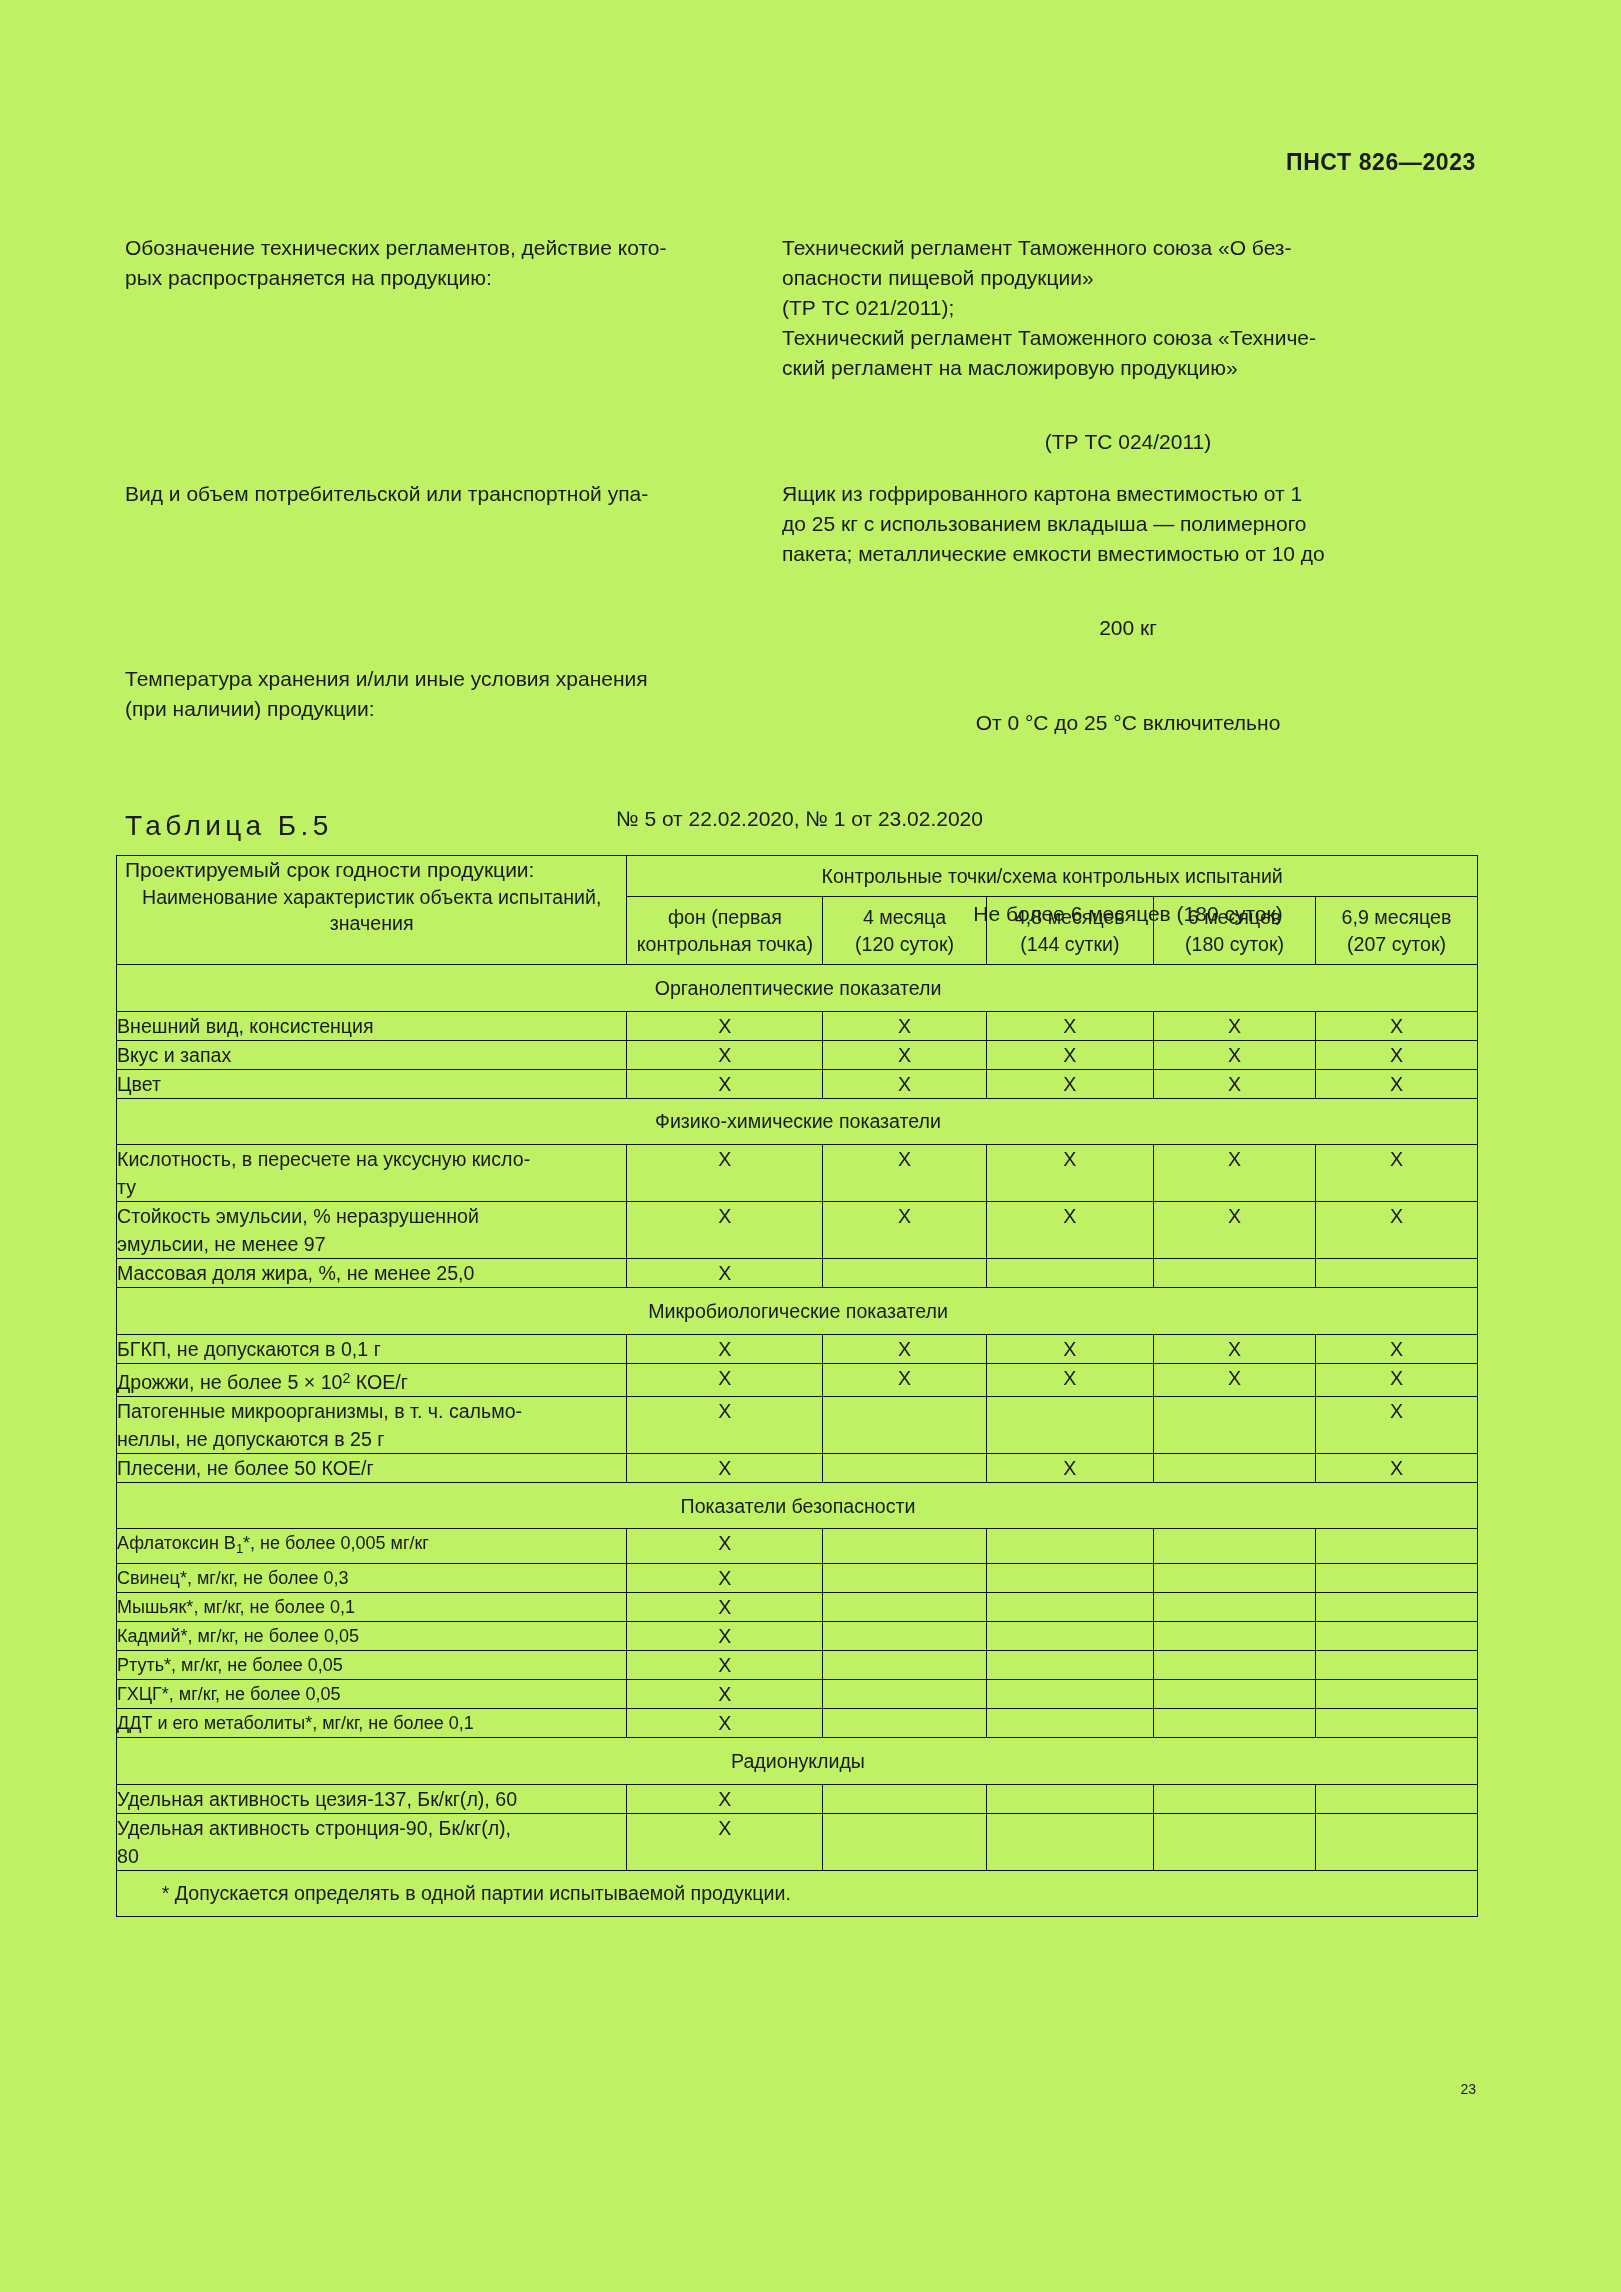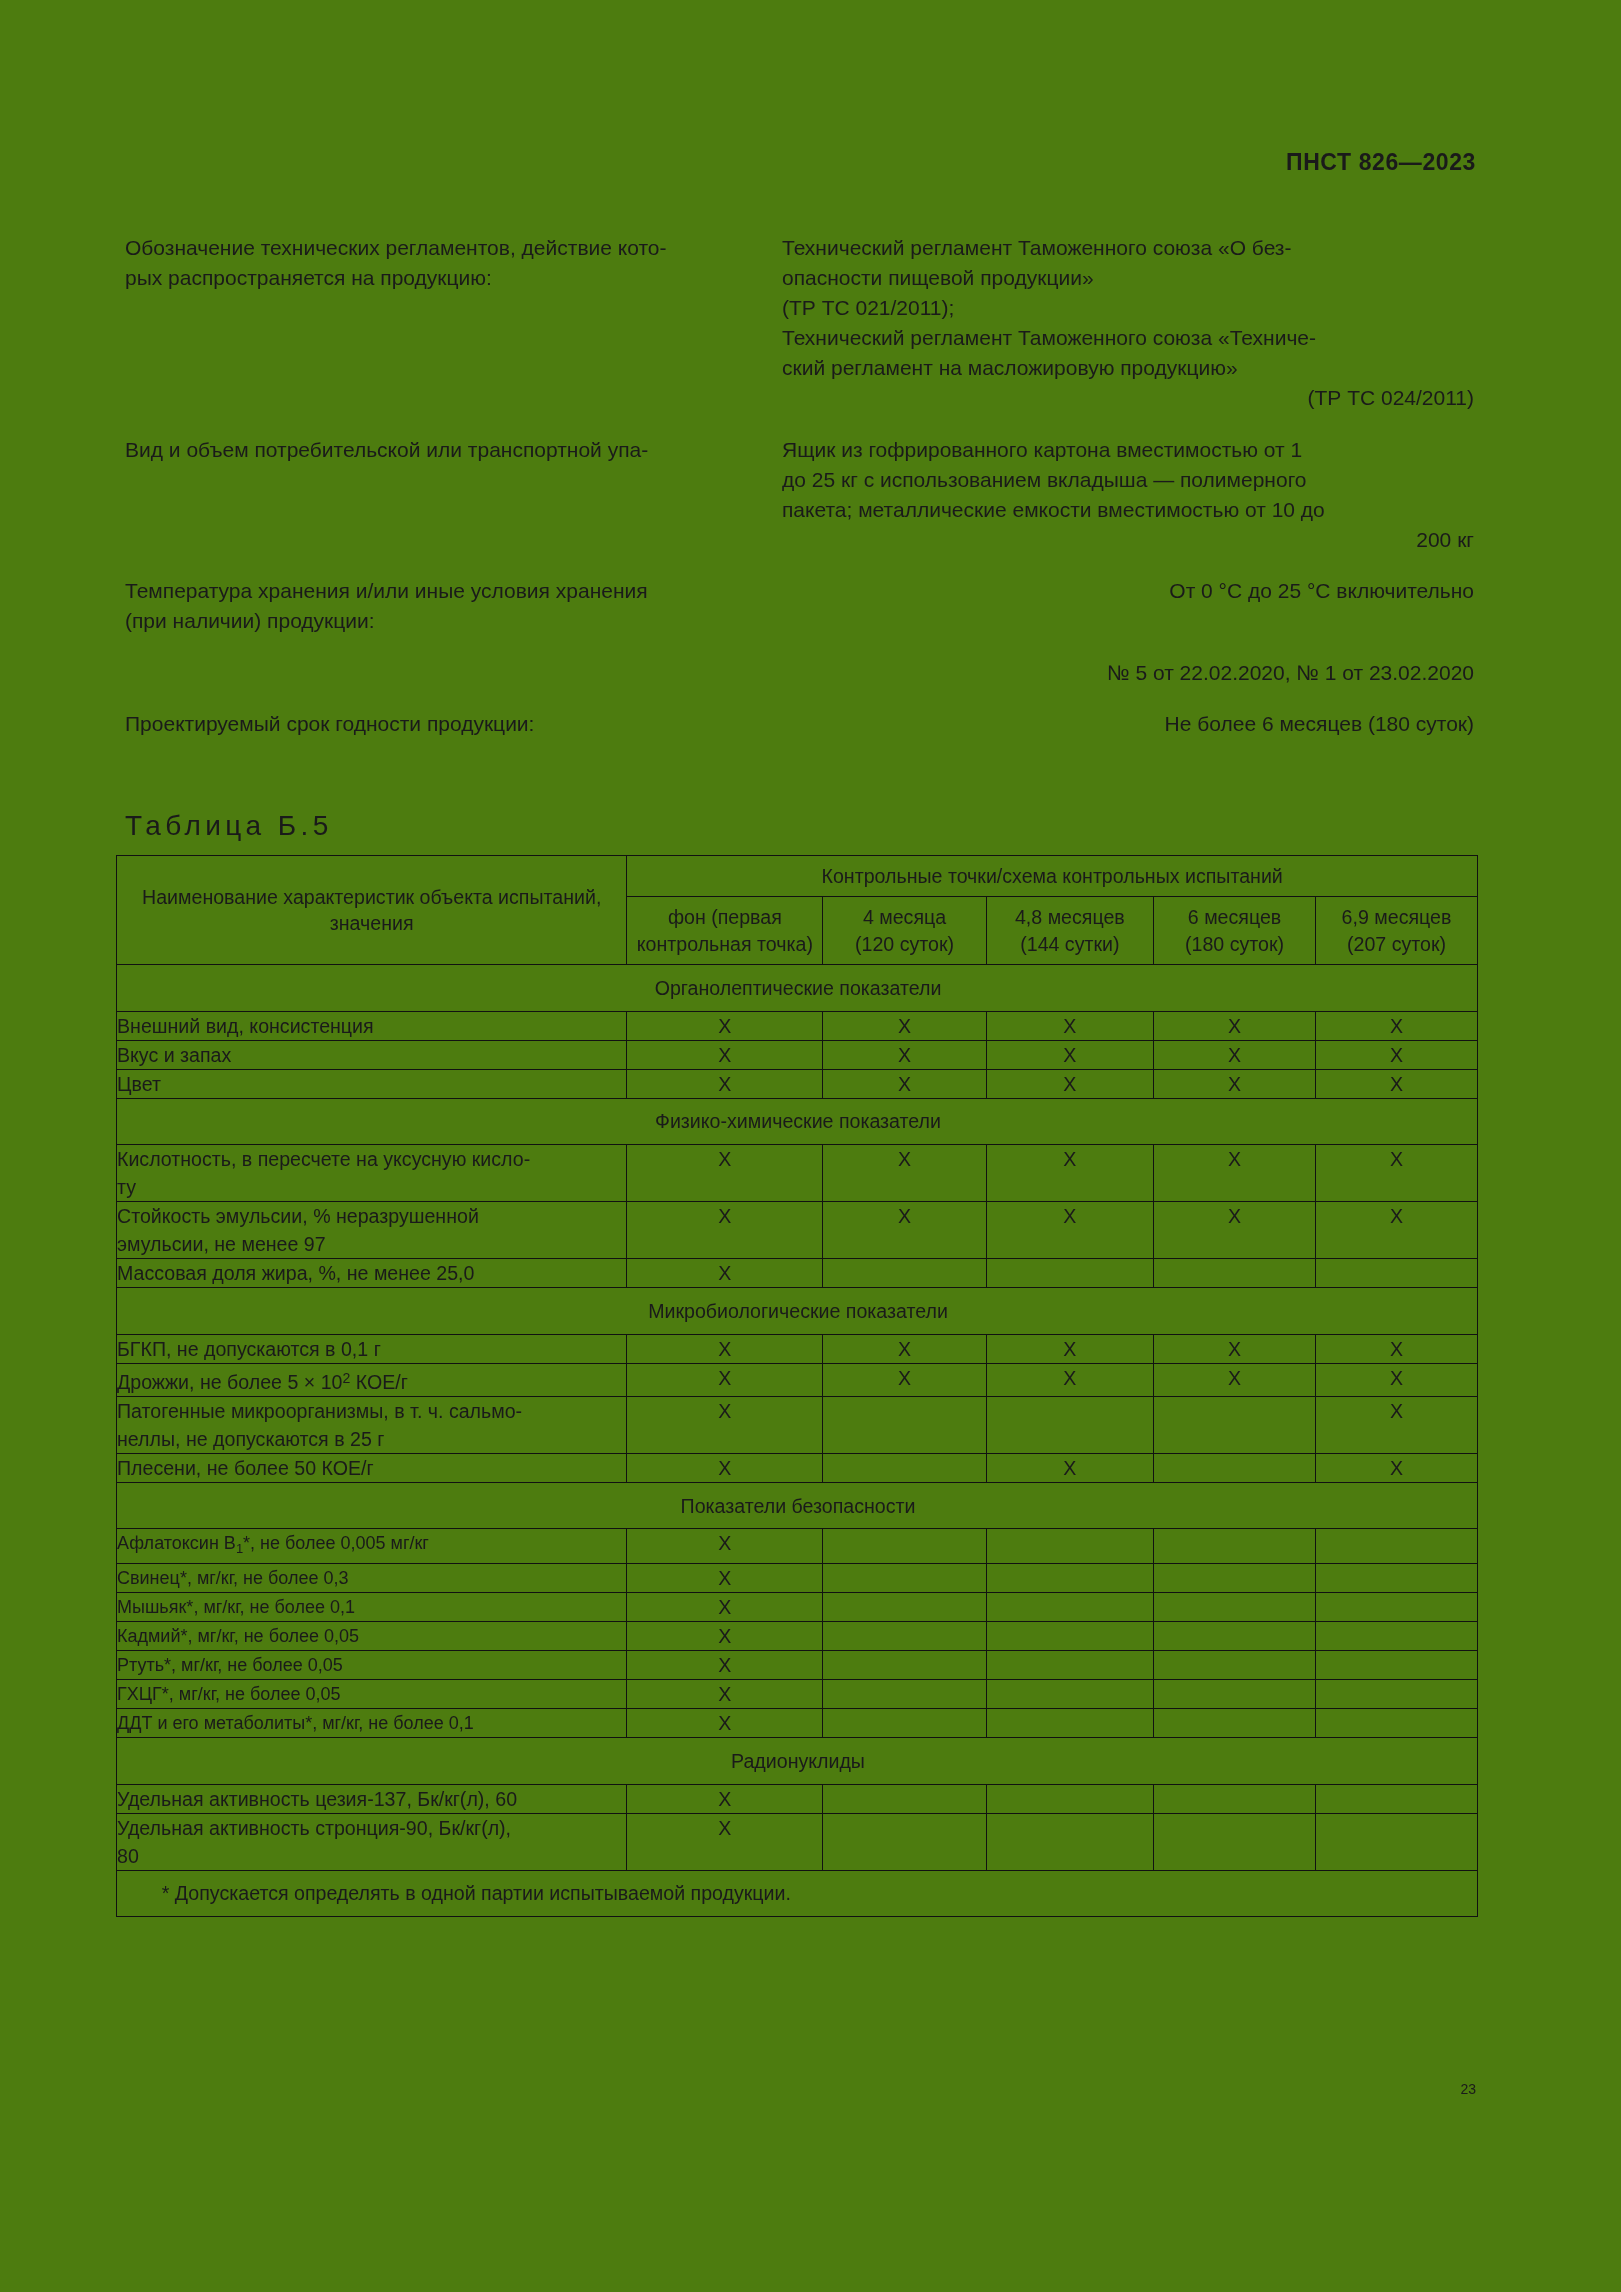--- a/index.html
+++ b/index.html
@@ -10,21 +10,21 @@
   }
   body {
     font-family: "Liberation Sans", sans-serif;
     color: #1a1a1a;
   }
   .page {
     position: relative;
     width: 1621px;
     height: 2293px;
     margin: 0 auto;
-    background: #4d7c0f;
+    background: #bef264;
     box-sizing: border-box;
     overflow: hidden;
   }
 
   
   .doc-header {
     position: absolute;
     top: 149px;
     right: 145px;
     font-size: 23px;
@@ -54,21 +54,21 @@
     box-sizing: border-box;
   }
   .def-term.justify { text-align: justify; }
   .def-term.justify > span { display: block; }
   .def-desc {
     flex: 1 1 auto;
     font-size: 21px;
     line-height: 30px;
   }
   .def-desc.justify { text-align: justify; }
-  .def-desc .last { text-align: right; }
+  .def-desc .last { text-align: center; margin-top: 44px; }
 
   
   .table-caption {
     position: absolute;
     top: 810px;
     left: 125px;
     font-size: 28px;
     letter-spacing: 4.4px;
   }
 

